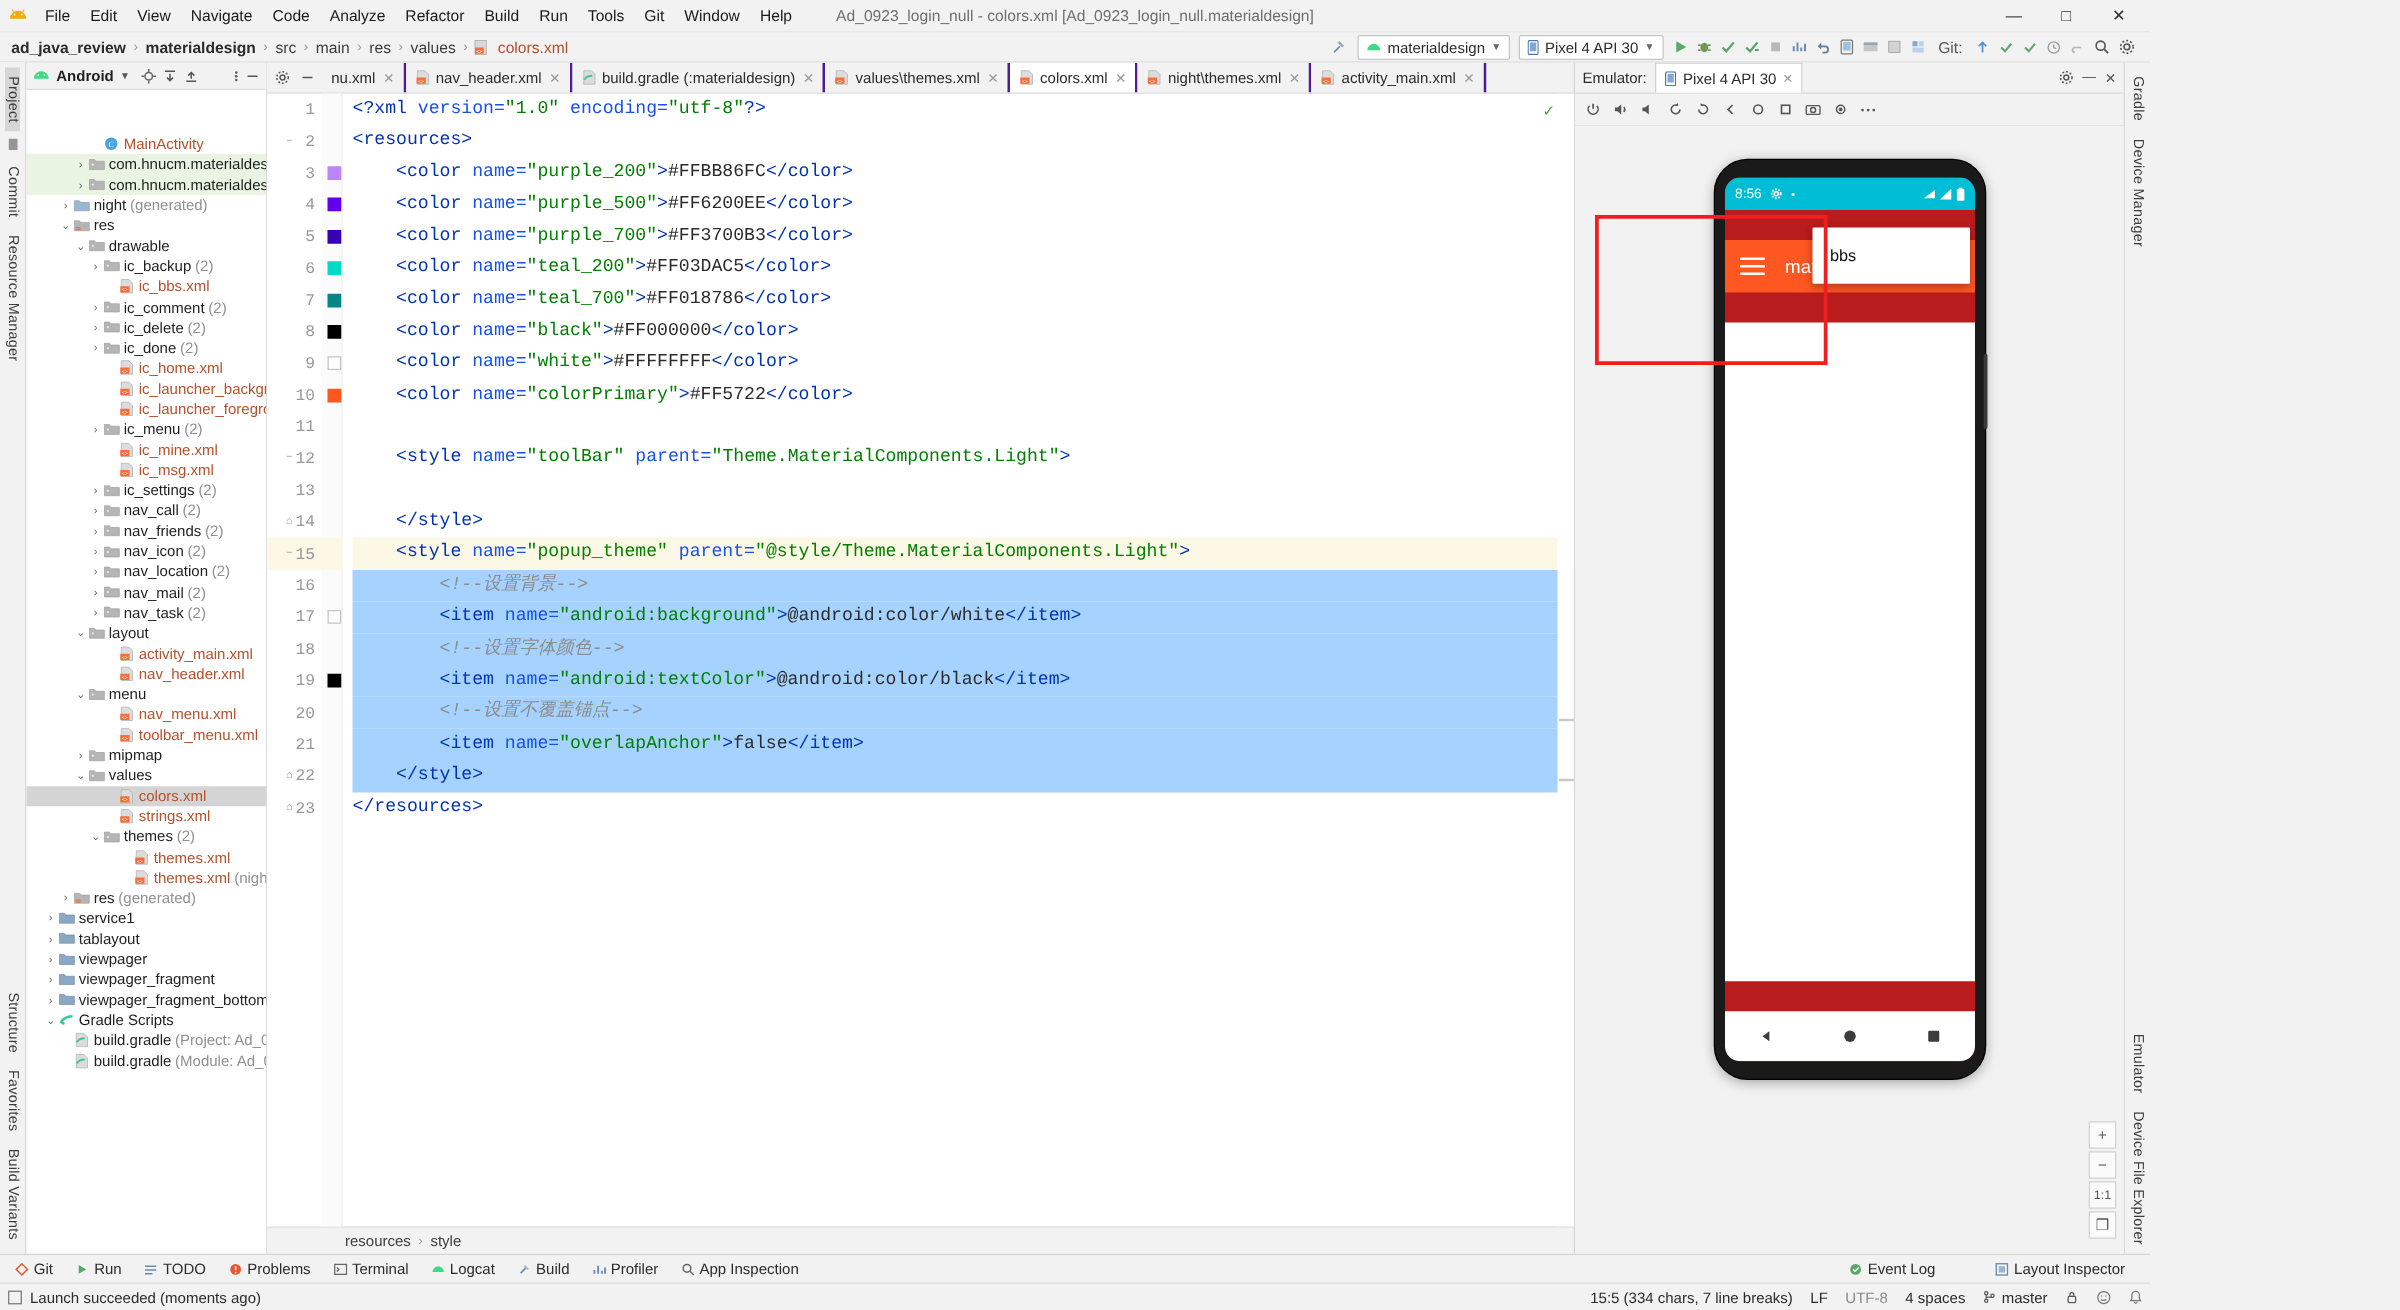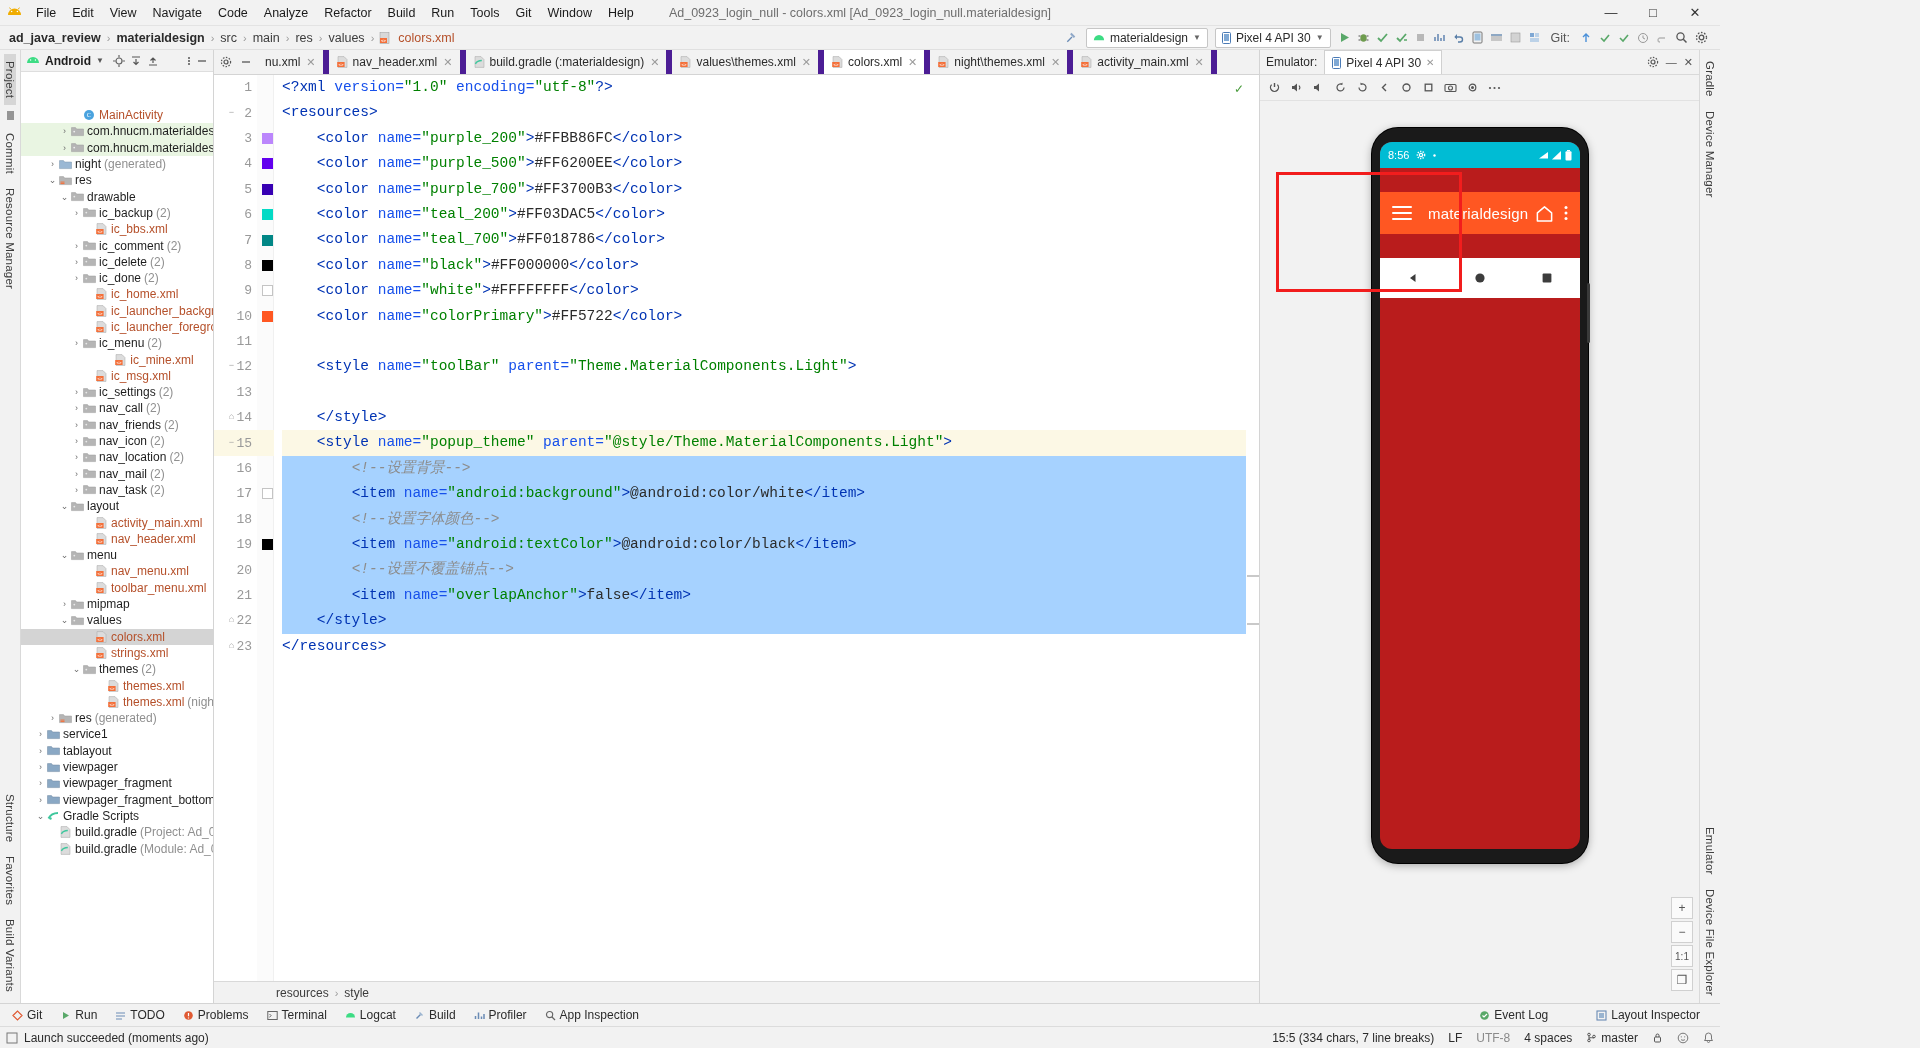--- a/index.html
+++ b/index.html
@@ -81,21 +81,21 @@
 
   
   .editor-col { flex: 1; display: flex; flex-direction: column; min-width: 0; background: #fff; }
   .tabbar {
     height: 25px; display: flex; align-items: stretch; background: #f2f2f2;
     border-bottom: 1px solid #d4d4d4; flex: none; overflow: hidden;
   }
   .tb-lead { display: flex; align-items: center; gap: 8px; padding: 0 6px; flex: none; }
   .etab {
     display: flex; align-items: center; gap: 4px; padding: 0 7px;
-    font-size: 12px; border-right: 6px solid #4c1d95; white-space: nowrap; cursor: default;
+    font-size: 12px; border-right: 2px solid #4c1d95; white-space: nowrap; cursor: default;
     color: #2b2b2b; background: #f2f2f2;
   }
   .etab.active { background: #fff; }
   .etab .x { color: #9a9a9a; font-size: 11px; margin-left: 2px; }
   .tab-spacer { flex: 1; }
 
   
   .code-wrap { flex: 1; display: flex; min-height: 0; position: relative; background: #fff; }
   .gutter {
     width: 60px; background: #fff; flex: none; position: relative;
@@ -607,21 +607,21 @@
             <span class="arrow">›</span>
             <span class="ti">
               <svg width="13" height="11" viewBox="0 0 13 11">
                 <path d="M0.5 1.6h4l1.2 1.4h6.8v6.6H.5z" fill="#b5b5b5" stroke="#9a9a9a" stroke-width=".5"></path>
                 <circle cx="3.3" cy="5.6" r=".9" fill="#e9e9e9"></circle>
               </svg>
             </span>
             <span class="tlabel">ic_menu</span>
             <span class="tcount">(2)</span>
           </div>
-          <div class="trow" style="padding-left: 62px; justify-content: center;">
+          <div class="trow" style="padding-left: 62px;">
             <span class="arrow"></span>
             <span class="ti">
               <svg width="13" height="12" viewBox="0 0 13 12">
                 <path d="M2 .6h6l3 3v7.8H2z" fill="#dcdcdc" stroke="#a5a5a5" stroke-width=".5"></path>
                 <rect x="1.2" y="6" width="7.4" height="5" fill="#f4703a"></rect>
                 <text x="4.9" y="10.1" font-size="4.1" fill="#fff" text-anchor="middle" font-family="monospace">&lt;&gt;</text>
               </svg>
             </span>
             <span class="tlabel file">ic_mine.xml</span>
           </div>
@@ -1280,20 +1280,25 @@
                 <span class="ico">
                   <svg width="4" height="16" viewBox="0 0 4 16">
                       <circle cx="2" cy="2.5" r="1.5" fill="#fff"></circle>
                       <circle cx="2" cy="8" r="1.5" fill="#fff"></circle>
                       <circle cx="2" cy="13.5" r="1.5" fill="#fff"></circle>
                     </svg>
                 </span>
               </span>
             </div>
 
+            <div class="phone-content">
+              <div class="popup-menu">
+                <div class="popup-item">bbs</div>
+              </div>
+            </div>
 
             <div class="navbtns">
               <span class="ico">
                   <svg width="14" height="14" viewBox="0 0 14 14">
                     <path d="M9.5 3L4 7l5.5 4z" fill="#3c3c3c"></path>
                   </svg>
                 </span>
               <span class="ico">
                   <svg width="14" height="14" viewBox="0 0 14 14">
                     <circle cx="7" cy="7" r="4.6" fill="#3c3c3c"></circle>

